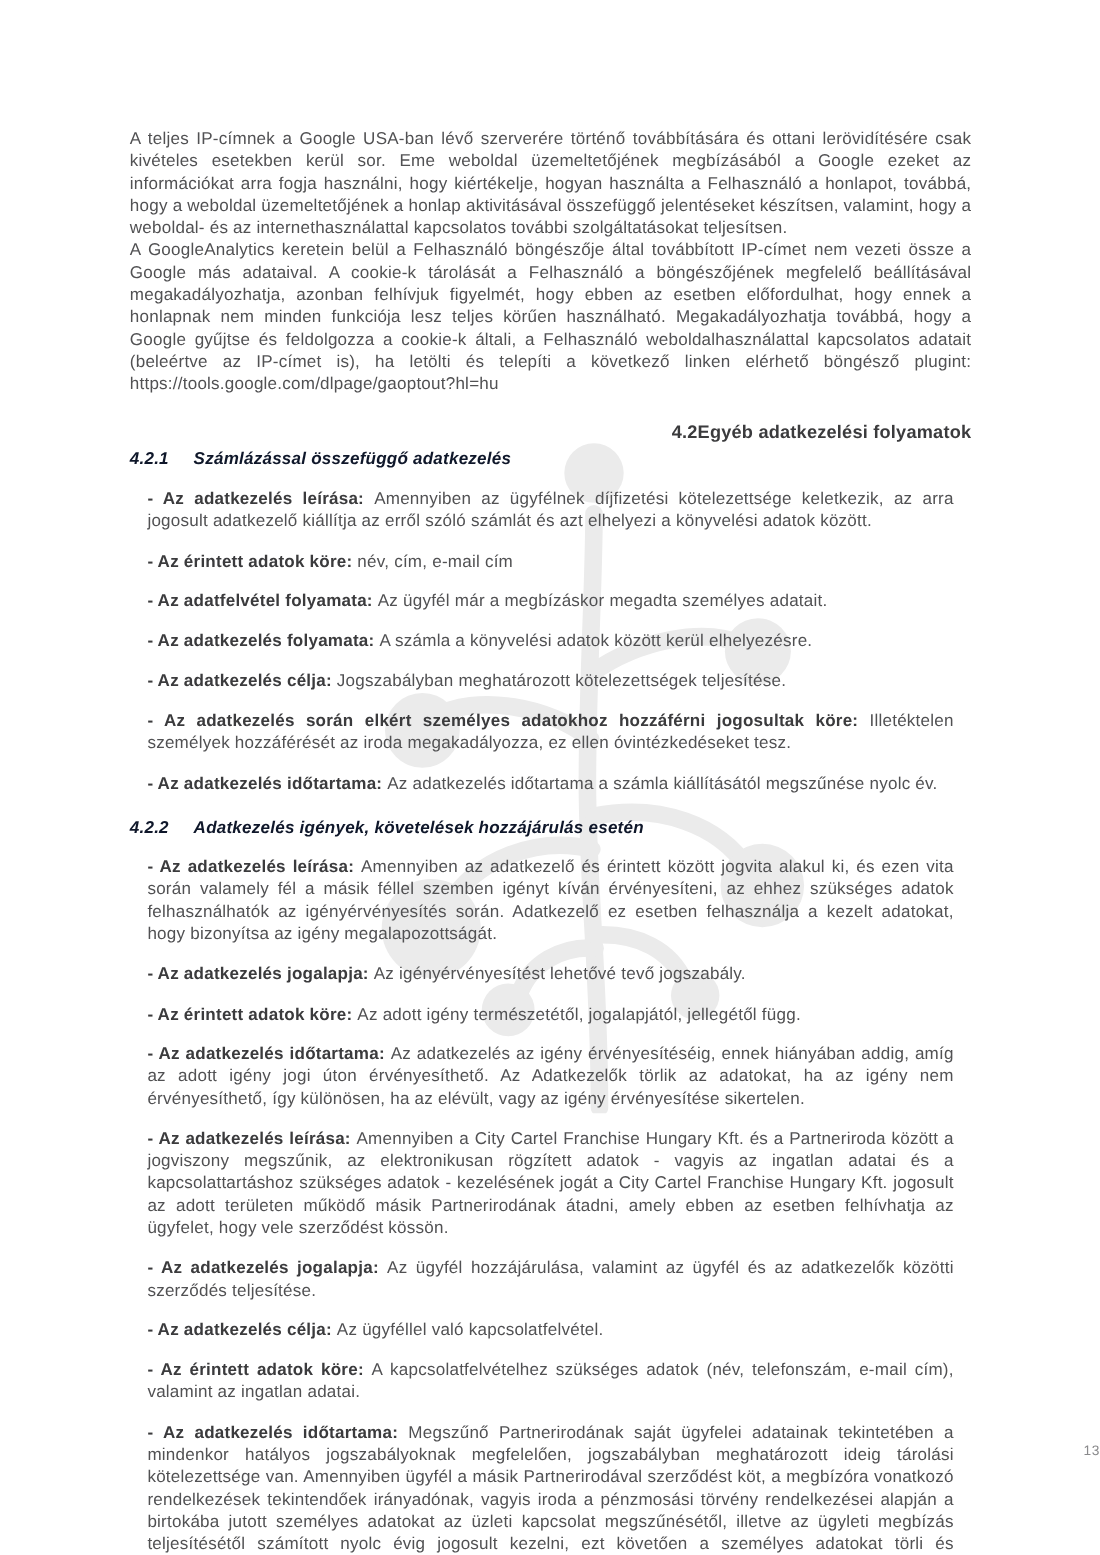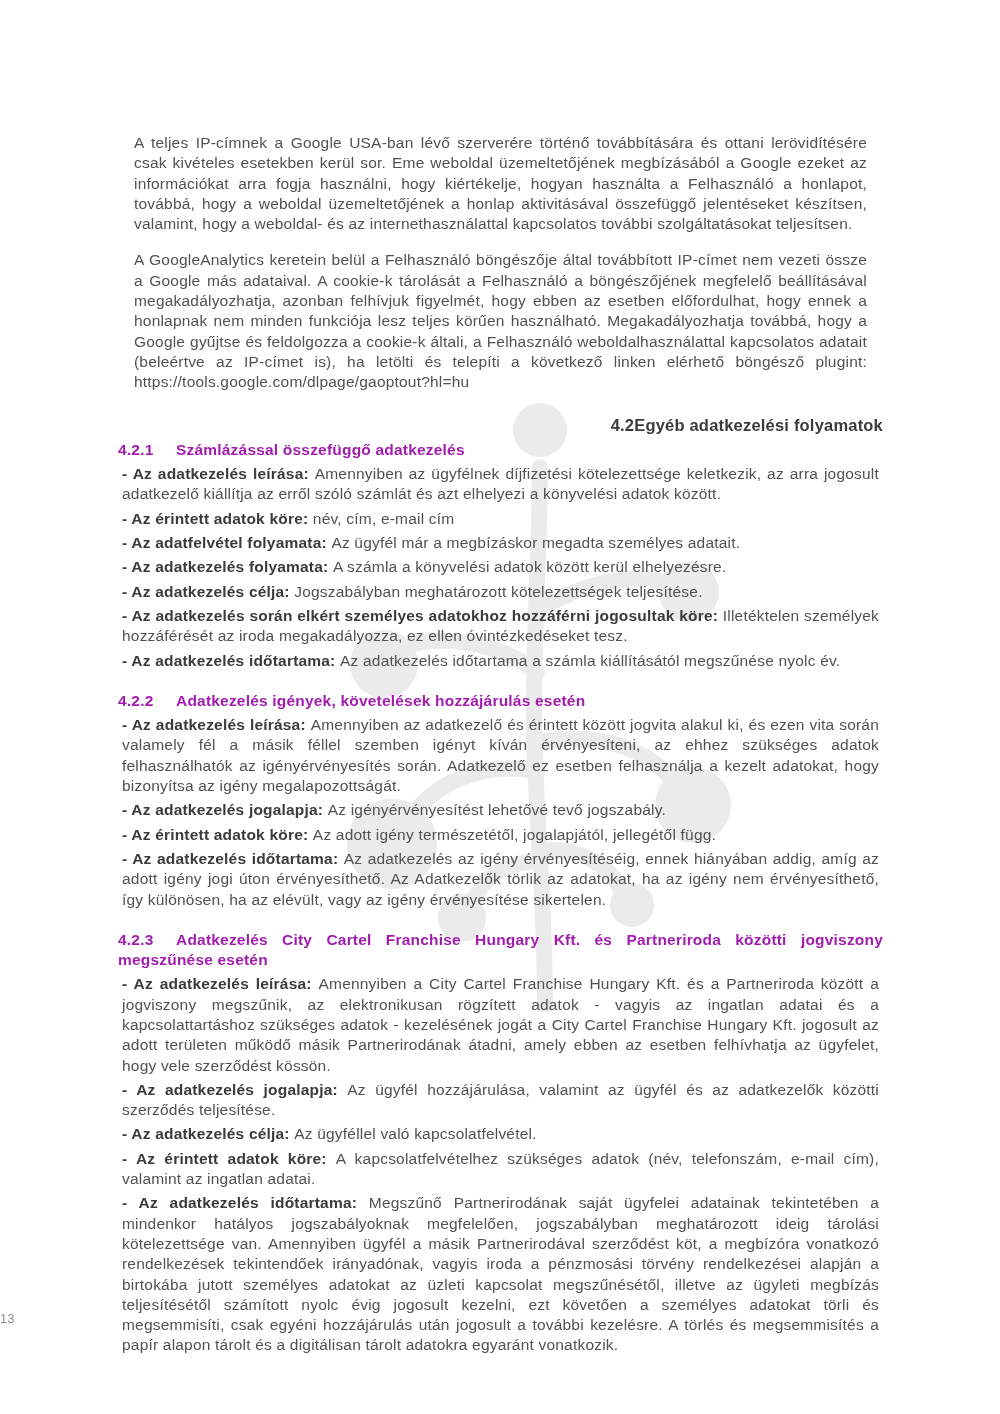--- a/index.html
+++ b/index.html
@@ -18,40 +18,41 @@
   }
   .content {
     position: absolute; left: 118px; top: 117px; width: 765px;
     z-index: 1;
     color: #515153;
     font-size: 15.5px;
     line-height: 20.3px;
     letter-spacing: 0.2px;
     text-align: justify;
   }
-  .para { margin: 16px; }
+  .para { margin: 0; }
   .h1 {
     margin-top: 22px;
     color: #3b3b3d; font-weight: 700; font-size: 16.5px;
     text-align: right;
   }
   .h1 .h1-num { display: inline-block; width: 40px; }
   .sub-heading {
     margin-top: 20px;
-    color: #a21caf; font-weight: 700; font-size: 15.5px;
+    color: #0f172a; font-weight: 700; font-size: 15.5px;
     text-align: justify;
+    font-style: italic;
   }
   .sub-heading.first { margin-top: 5px; }
   .sub-heading .sub-num { display: inline-block; width: 58px; }
-  .item { margin: 4px; }
+  .item { margin: 16px; }
   .item-label { font-weight: 700; color: #3b3b3d; }
   .item-text { font-weight: 400; color: #515153; }
   .pagenum {
     position: absolute; left: 0; top: 1312px; width: 100%;
-    text-align: left;
+    text-align: right;
     color: #8a8a8c; font-size: 12.5px; letter-spacing: 0.5px;
     z-index: 1;
   }
 </style>
 </head>
 <body>
 
 <div class="page">
 
   <svg class="watermark" viewBox="0 0 470 640" xmlns="http://www.w3.org/2000/svg" aria-hidden="true">
@@ -92,21 +93,20 @@
         <p class="item"><span class="item-label">- Az adatfelvétel folyamata: </span><span class="item-text">Az ügyfél már a megbízáskor megadta személyes adatait.</span></p>
         <p class="item"><span class="item-label">- Az adatkezelés folyamata: </span><span class="item-text">A számla a könyvelési adatok között kerül elhelyezésre.</span></p>
         <p class="item"><span class="item-label">- Az adatkezelés célja: </span><span class="item-text">Jogszabályban meghatározott kötelezettségek teljesítése.</span></p>
         <p class="item"><span class="item-label">- Az adatkezelés során elkért személyes adatokhoz hozzáférni jogosultak köre: </span><span class="item-text">Illetéktelen személyek hozzáférését az iroda megakadályozza, ez ellen óvintézkedéseket tesz.</span></p>
         <p class="item"><span class="item-label">- Az adatkezelés időtartama: </span><span class="item-text">Az adatkezelés időtartama a számla kiállításától megszűnése nyolc év.</span></p>
         <div class="sub-heading"><span class="sub-num">4.2.2</span><span>Adatkezelés igények, követelések hozzájárulás esetén</span></div>
         <p class="item"><span class="item-label">- Az adatkezelés leírása: </span><span class="item-text">Amennyiben az adatkezelő és érintett között jogvita alakul ki, és ezen vita során valamely fél a másik féllel szemben igényt kíván érvényesíteni, az ehhez szükséges adatok felhasználhatók az igényérvényesítés során. Adatkezelő ez esetben felhasználja a kezelt adatokat, hogy bizonyítsa az igény megalapozottságát.</span></p>
         <p class="item"><span class="item-label">- Az adatkezelés jogalapja: </span><span class="item-text">Az igényérvényesítést lehetővé tevő jogszabály.</span></p>
         <p class="item"><span class="item-label">- Az érintett adatok köre: </span><span class="item-text">Az adott igény természetétől, jogalapjától, jellegétől függ.</span></p>
         <p class="item"><span class="item-label">- Az adatkezelés időtartama: </span><span class="item-text">Az adatkezelés az igény érvényesítéséig, ennek hiányában addig, amíg az adott igény jogi úton érvényesíthető. Az Adatkezelők törlik az adatokat, ha az igény nem érvényesíthető, így különösen, ha az elévült, vagy az igény érvényesítése sikertelen.</span></p>
-        <div class="sub-heading"><span class="sub-num">4.2.3</span><span>Adatkezelés City Cartel Franchise Hungary Kft. és Partneriroda közötti jogviszony megszűnése esetén</span></div>
         <p class="item"><span class="item-label">- Az adatkezelés leírása: </span><span class="item-text">Amennyiben a City Cartel Franchise Hungary Kft. és a Partneriroda között a jogviszony megszűnik, az elektronikusan rögzített adatok - vagyis az ingatlan adatai és a kapcsolattartáshoz szükséges adatok - kezelésének jogát a City Cartel Franchise Hungary Kft. jogosult az adott területen működő másik Partnerirodának átadni, amely ebben az esetben felhívhatja az ügyfelet, hogy vele szerződést kössön.</span></p>
         <p class="item"><span class="item-label">- Az adatkezelés jogalapja: </span><span class="item-text">Az ügyfél hozzájárulása, valamint az ügyfél és az adatkezelők közötti szerződés teljesítése.</span></p>
         <p class="item"><span class="item-label">- Az adatkezelés célja: </span><span class="item-text">Az ügyféllel való kapcsolatfelvétel.</span></p>
         <p class="item"><span class="item-label">- Az érintett adatok köre: </span><span class="item-text">A kapcsolatfelvételhez szükséges adatok (név, telefonszám, e-mail cím), valamint az ingatlan adatai.</span></p>
         <p class="item"><span class="item-label">- Az adatkezelés időtartama: </span><span class="item-text">Megszűnő Partnerirodának saját ügyfelei adatainak tekintetében a mindenkor hatályos jogszabályoknak megfelelően, jogszabályban meghatározott ideig tárolási kötelezettsége van. Amennyiben ügyfél a másik Partnerirodával szerződést köt, a megbízóra vonatkozó rendelkezések tekintendőek irányadónak, vagyis iroda a pénzmosási törvény rendelkezései alapján a birtokába jutott személyes adatokat az üzleti kapcsolat megszűnésétől, illetve az ügyleti megbízás teljesítésétől számított nyolc évig jogosult kezelni, ezt követően a személyes adatokat törli és megsemmisíti, csak egyéni hozzájárulás után jogosult a további kezelésre. A törlés és megsemmisítés a papír alapon tárolt és a digitálisan tárolt adatokra egyaránt vonatkozik.</span></p>
       </div>
 
   </div>
 
   <div class="pagenum">13</div>

